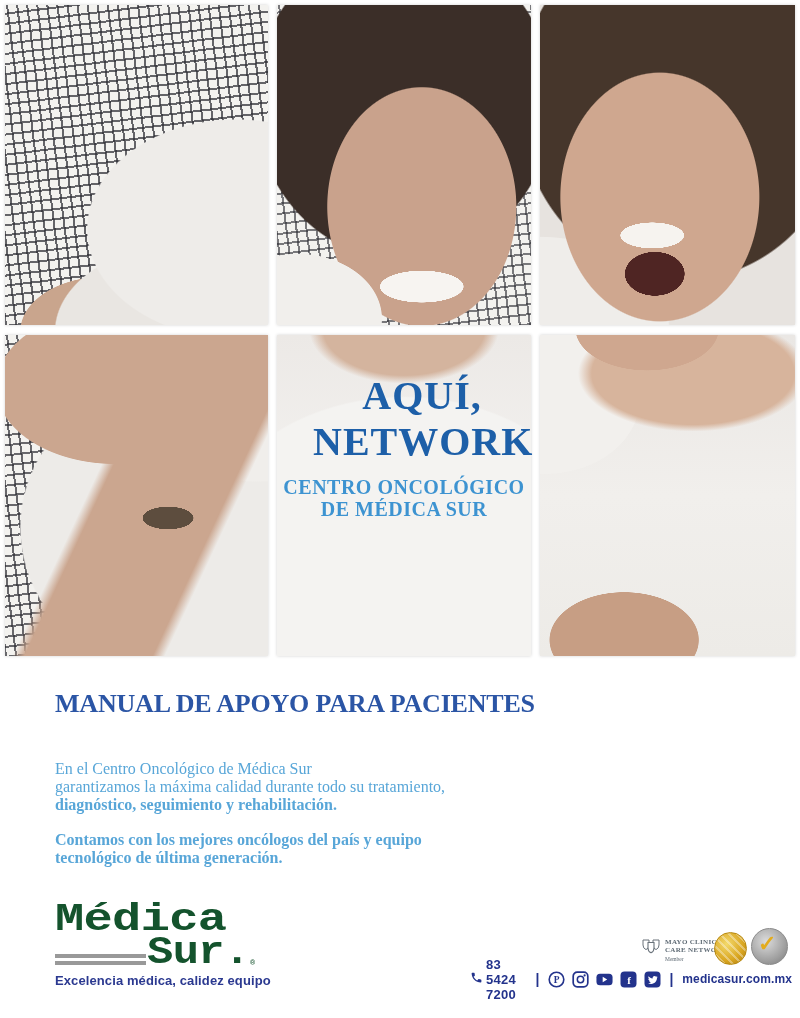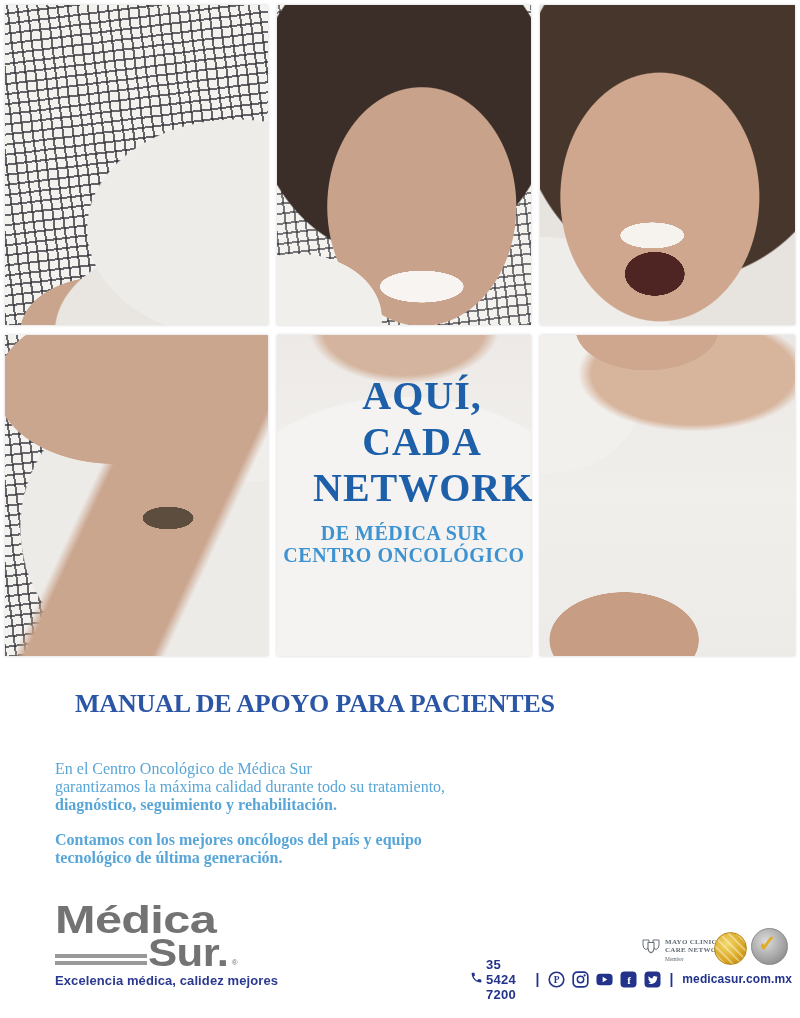--- a/index.html
+++ b/index.html
@@ -61,29 +61,29 @@
   .hero-text{position:absolute;left:277px;top:373px;width:254px;text-align:center;}
   .hero-title div{font-family:"Liberation Serif",serif;font-weight:700;font-size:40px;
       line-height:46px;color:#1d5fa8;letter-spacing:1px;padding-left:36px;}
   .hero-sub{margin-top:11px;}
   .hero-sub div{font-family:"Liberation Serif",serif;font-weight:700;font-size:20px;
       line-height:22px;color:#3d93d1;letter-spacing:.5px;}
 
   
   .headline{position:absolute;left:55px;top:688px;width:620px;}
   .headline div{font-family:"Liberation Serif",serif;font-weight:700;font-size:26px;
-      line-height:31px;color:#2b55a5;letter-spacing:-.2px;margin-left:20px;}
+      line-height:31px;color:#2b55a5;letter-spacing:-.2px;}
   .para{position:absolute;left:55px;width:480px;font-family:"Liberation Serif",serif;
       font-size:16px;line-height:18px;color:#58a6d8;}
   .para1{top:760px;}
   .para2{top:831px;font-weight:700;}
   .para .bold{font-weight:700;}
 
   
-  .logo{position:absolute;left:55px;top:902px;width:200px;color:#737373;}
+  .logo{position:absolute;left:55px;top:902px;width:200px;color:#14532d;font-family:Liberation Mono, monospace;}
   .logo-medica{display:inline-block;font-size:38px;font-weight:800;letter-spacing:-.5px;
       line-height:36px;transform:scaleX(1.28);transform-origin:left center;}
   .logo-row{display:flex;align-items:flex-end;margin-top:-2px;height:32px;}
   .logo-bars{width:92px;margin-right:1px;}
   .logo-bars div{height:4px;background:#999;margin:3px 0;}
   .logo-sur{display:inline-block;font-size:38px;font-weight:800;letter-spacing:-.5px;
       line-height:30px;transform:scaleX(1.15);transform-origin:left center;}
   .logo-reg{font-size:8px;align-self:flex-end;margin-left:14px;margin-bottom:1px;}
   .logo-tagline{position:absolute;left:55px;top:973px;font-size:13px;font-weight:700;
       color:#2b3990;letter-spacing:.1px;}
@@ -120,26 +120,25 @@
   <div class="tile t1"></div>
   <div class="tile t2"></div>
   <div class="tile t3"></div>
   <div class="tile t4"></div>
   <div class="tile t5"></div>
   <div class="tile t6"></div>
 
   <div class="hero-text">
     <div class="hero-title">
       <div>AQUÍ,</div>
-      <div>CADA</div>
       <div>NETWORK</div>
     </div>
     <div class="hero-sub">
+      <div>CENTRO ONCOLÓGICO</div>
       <div>DE MÉDICA SUR</div>
-      <div>CENTRO ONCOLÓGICO</div>
     </div>
   </div>
 
   <div class="headline">
     <div>MANUAL DE APOYO PARA PACIENTES</div>
   </div>
 
   <div class="para para2">
     <div>Contamos con los mejores oncólogos del país y equipo</div>
     <div>tecnológico de última generación.</div>
@@ -154,21 +153,21 @@
     <span class="logo-medica">Médica</span>
     <div class="logo-row">
       <div class="logo-bars">
           <div></div>
           <div></div>
         </div>
       <span class="logo-sur">Sur.</span>
       <span class="logo-reg">®</span>
     </div>
   </div>
-  <div class="logo-tagline">Excelencia médica, calidez mejores</div>
+  <div class="logo-tagline">Excelencia médica, calidez equipo</div>
 
   <div class="mayo">
     <span>
       <svg width="18" height="17" viewBox="0 0 18 17">
         <path d="M1 2 h6 v5 q0 3.4 -3 4.6 q-3 -1.2 -3 -4.6 z" fill="#fff" stroke="#6a737b" stroke-width="1"></path>
         <path d="M11 2 h6 v5 q0 3.4 -3 4.6 q-3 -1.2 -3 -4.6 z" fill="#fff" stroke="#6a737b" stroke-width="1"></path>
         <path d="M6 4.5 h6 v5.5 q0 3.6 -3 4.8 q-3 -1.2 -3 -4.8 z" fill="#fff" stroke="#6a737b" stroke-width="1.1"></path>
       </svg>
     </span>
     <span class="mayo-text">
@@ -180,21 +179,21 @@
 
   <div class="seal seal-gold"></div>
   <div class="seal seal-silver"></div>
 
   <div class="contact">
     <span>
       <svg width="13" height="13" viewBox="0 0 24 24" fill="#23338c">
         <path d="M6.62 10.79c1.44 2.83 3.76 5.15 6.59 6.59l2.2-2.2c.27-.27.67-.36 1.02-.24 1.12.37 2.33.57 3.57.57.55 0 1 .45 1 1V20c0 .55-.45 1-1 1-9.39 0-17-7.61-17-17 0-.55.45-1 1-1h3.5c.55 0 1 .45 1 1 0 1.25.2 2.45.57 3.57.11.35.03.74-.25 1.02l-2.2 2.2z"></path>
       </svg>
     </span>
-    <span class="phone">35 5424 7200</span>
+    <span class="phone">83 5424 7200</span>
     <span class="pipe">|</span>
     <span class="soc">
       <span>
         <svg width="17" height="17" viewBox="0 0 17 17">
           <circle cx="8.5" cy="8.5" r="7.3" fill="none" stroke="#23338c" stroke-width="1.6"></circle>
           <text x="8.7" y="12.2" text-anchor="middle" font-size="9.5" font-weight="bold" fill="#23338c" font-family="Liberation Serif, serif">P</text>
         </svg>
       </span>
       <span>
         <svg width="17" height="17" viewBox="0 0 17 17">

